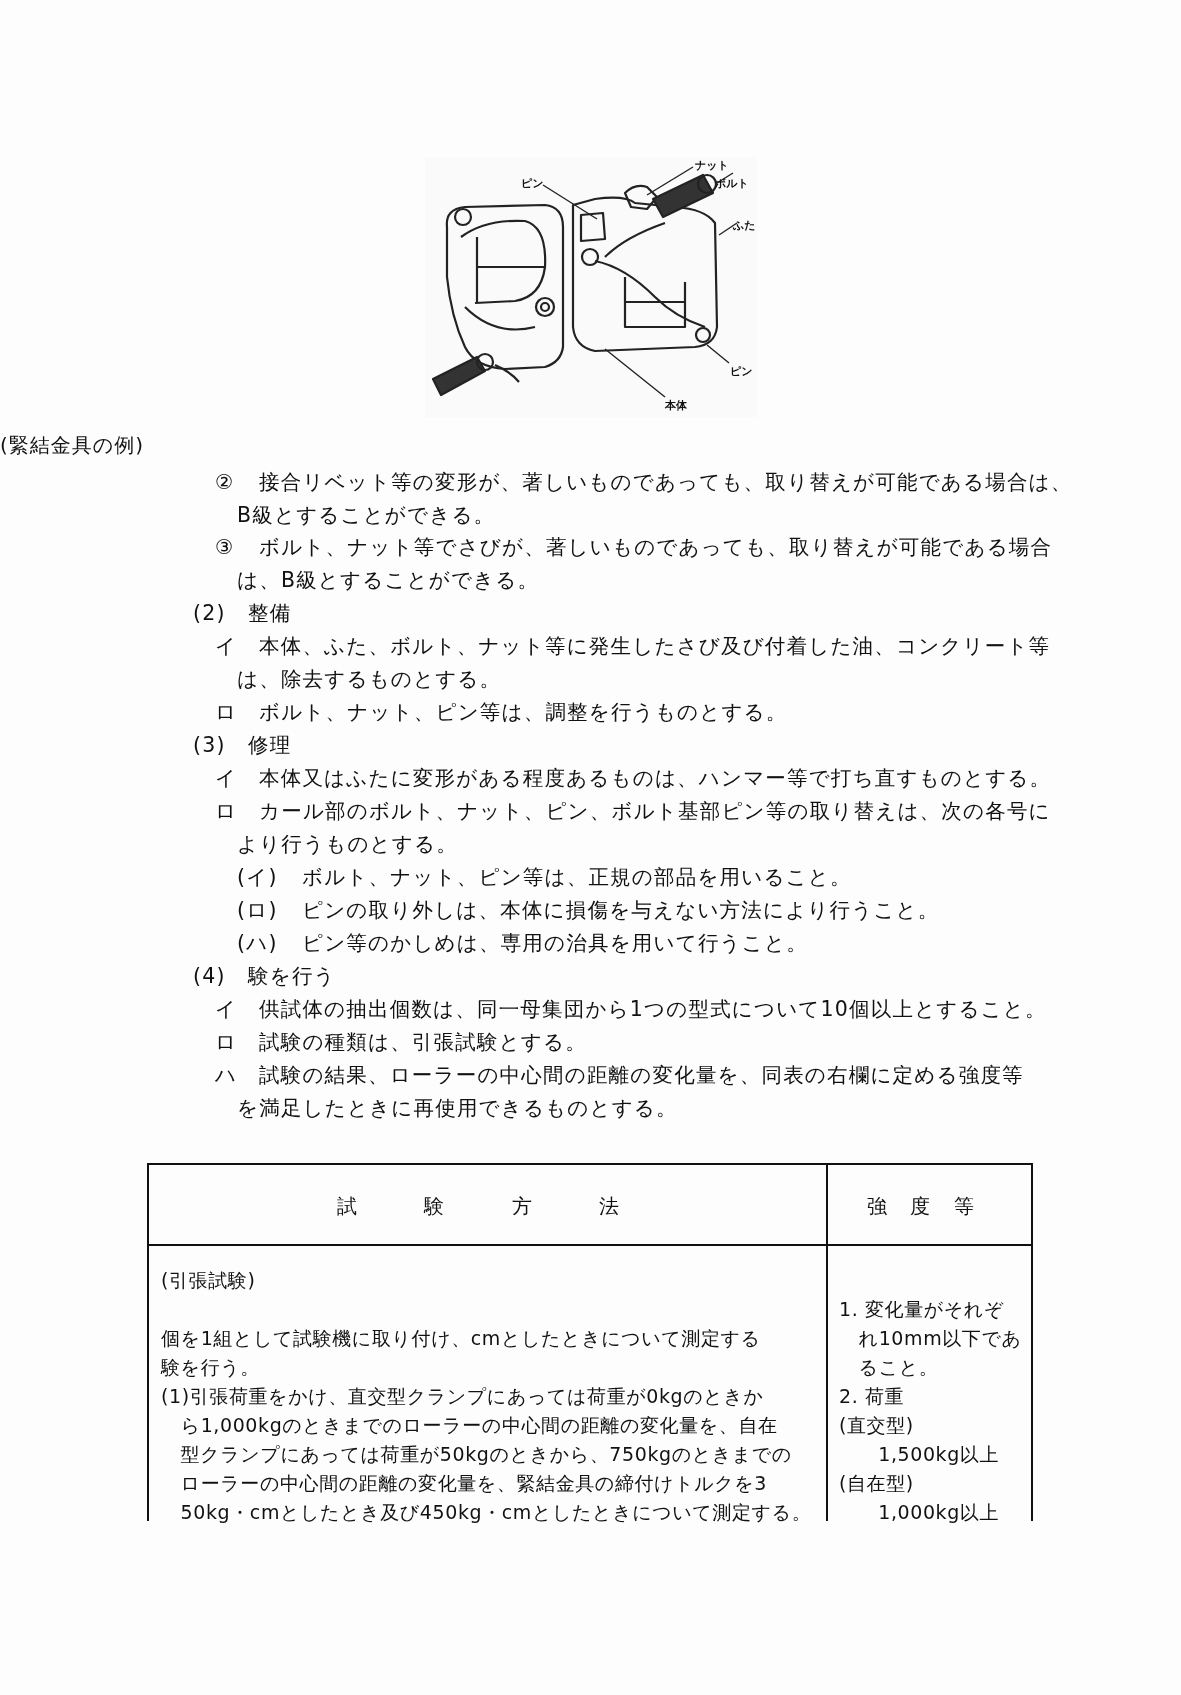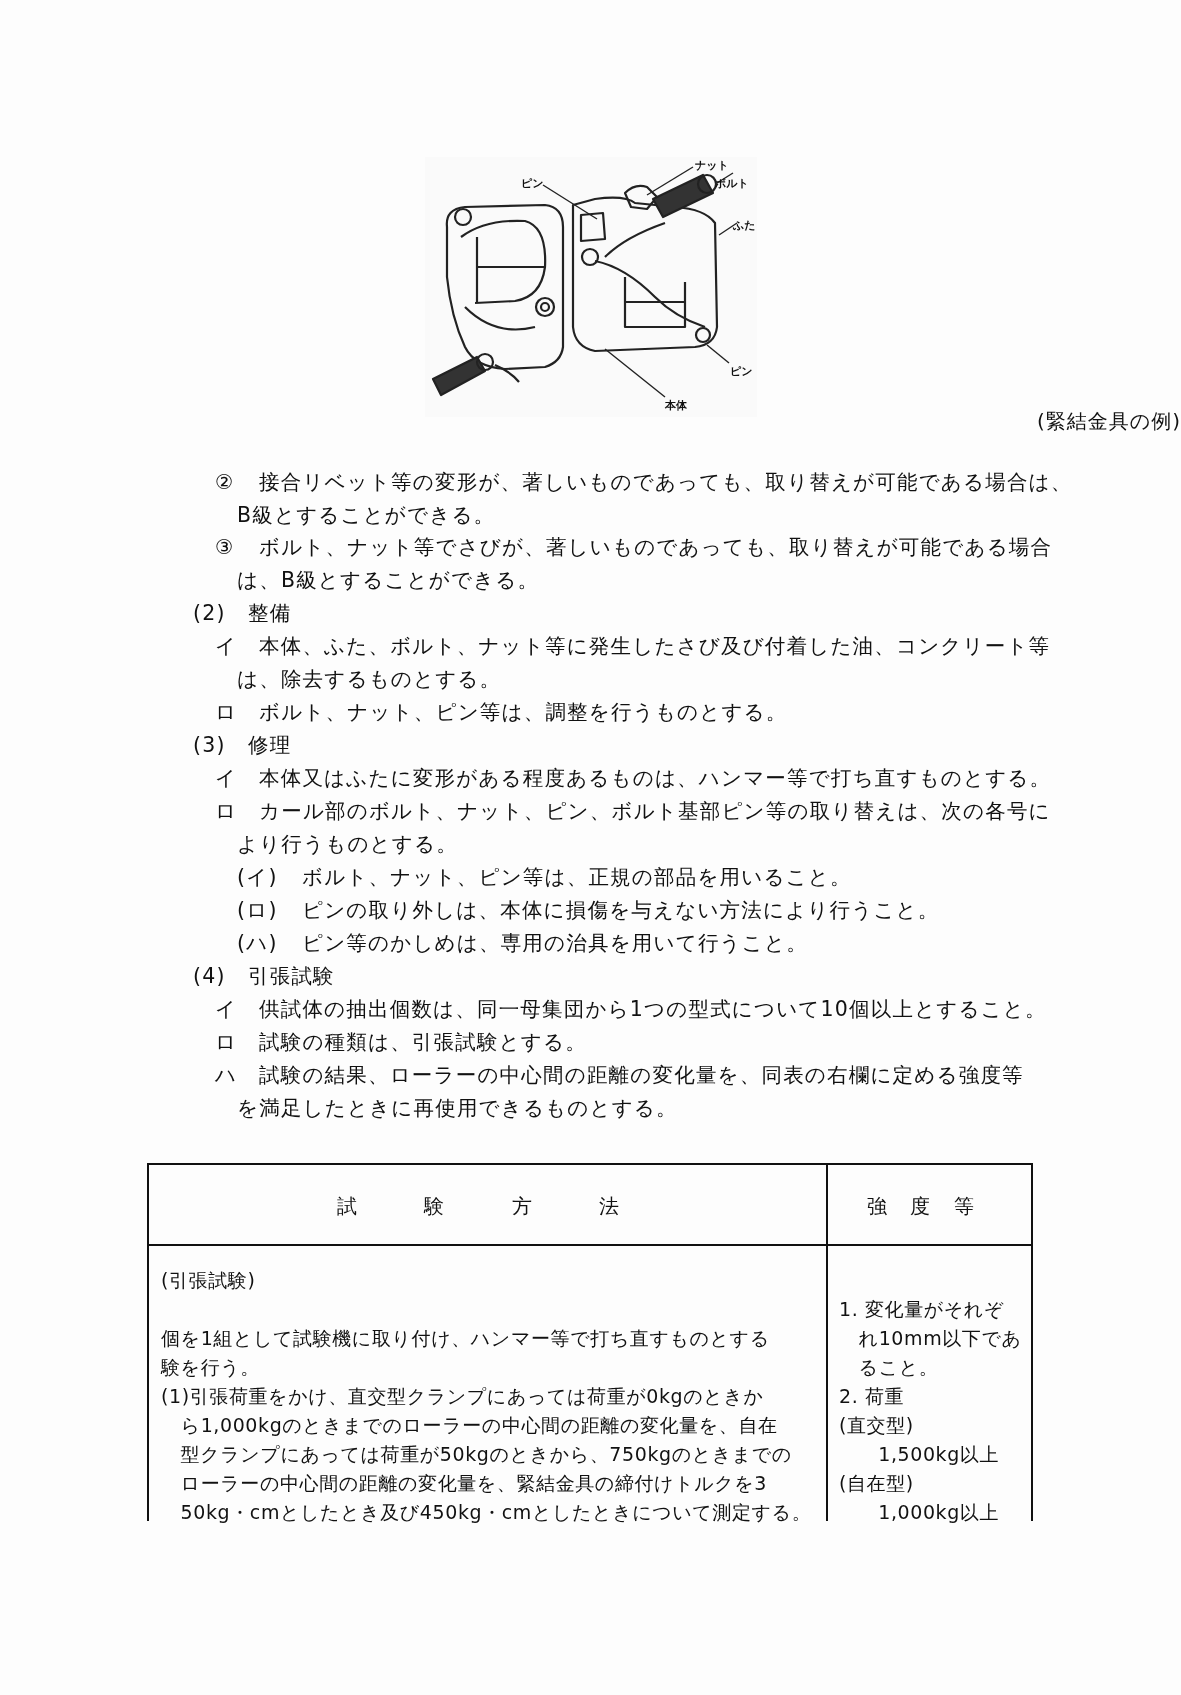--- a/index.html
+++ b/index.html
@@ -1,21 +1,21 @@
 <!DOCTYPE html>
 <html><head>
 <meta charset="utf-8">
 <style>
   html, body { margin: 0; padding: 0; background: #fdfdfd; }
   body { width: 1181px; height: 1695px; position: relative; overflow: hidden;
          font-family: "DejaVu Sans", "Liberation Sans", sans-serif; color: #111; }
   .page { position: absolute; left: 0; top: 0; width: 1181px; height: 1695px; background: #fdfdfd; }
   .figure { position: absolute; left: 425px; top: 157px; width: 332px; height: 260px; background: #fafafa; }
   .figure svg { width: 100%; height: 100%; display: block; }
-  .caption { position: absolute; left: 0; width: 1181px; top: 408px; text-align: right; font-size: 20px; letter-spacing: 1px; }
+  .caption { position: absolute; left: 0; width: 1181px; top: 432px; text-align: left; font-size: 20px; letter-spacing: 1px; }
   .line { position: absolute; font-size: 20.5px; line-height: 33px; height: 33px; white-space: nowrap; letter-spacing: 1.2px; }
   .tbl { position: absolute; left: 147px; top: 1163px; width: 886px; height: 358px; }
   .tbl .b { position: absolute; background: #111; }
   .th { position: absolute; font-size: 20px; line-height: 24px; }
   .td { position: absolute; font-size: 19px; line-height: 29px; white-space: nowrap; letter-spacing: 0.6px; }
 </style>
 </head>
 <body>
 
 <div class="page">
@@ -94,21 +94,21 @@
   <div class="line" style="left:259px; top:795px;">カール部のボルト、ナット、ピン、ボルト基部ピン等の取り替えは、次の各号に</div>
   <div class="line" style="left:237px; top:828px;">より行うものとする。</div>
   <div class="line" style="left:237px; top:861px;">(イ)</div>
   <div class="line" style="left:302px; top:861px;">ボルト、ナット、ピン等は、正規の部品を用いること。</div>
   <div class="line" style="left:237px; top:894px;">(ロ)</div>
   <div class="line" style="left:302px; top:894px;">ピンの取り外しは、本体に損傷を与えない方法により行うこと。</div>
   <div class="line" style="left:237px; top:927px;">(ハ)</div>
   <div class="line" style="left:302px; top:927px;">ピン等のかしめは、専用の治具を用いて行うこと。</div>
 
   <div class="line" style="left:193px; top:960px;">(4)</div>
-  <div class="line" style="left:248px; top:960px;">引張試験</div>
+  <div class="line" style="left:248px; top:960px;">験を行う</div>
   <div class="line" style="left:215px; top:993px;">イ</div>
   <div class="line" style="left:259px; top:993px;">供試体の抽出個数は、同一母集団から1つの型式について10個以上とすること。</div>
   <div class="line" style="left:215px; top:1026px;">ロ</div>
   <div class="line" style="left:259px; top:1026px;">試験の種類は、引張試験とする。</div>
   <div class="line" style="left:215px; top:1059px;">ハ</div>
   <div class="line" style="left:259px; top:1059px;">試験の結果、ローラーの中心間の距離の変化量を、同表の右欄に定める強度等</div>
   <div class="line" style="left:237px; top:1092px;">を満足したときに再使用できるものとする。</div>
 
   <div class="tbl">
     <div class="b" style="left:0; top:0; width:886px; height:2px;"></div>
@@ -120,21 +120,21 @@
     <div class="th" style="left:190px; top:31px;">試</div>
     <div class="th" style="left:277px; top:31px;">験</div>
     <div class="th" style="left:365px; top:31px;">方</div>
     <div class="th" style="left:452px; top:31px;">法</div>
 
     <div class="th" style="left:720px; top:31px;">強</div>
     <div class="th" style="left:763px; top:31px;">度</div>
     <div class="th" style="left:807px; top:31px;">等</div>
 
     <div class="td" style="left:14px; top:103px;">(引張試験)</div>
-    <div class="td" style="left:14px; top:161px;">個を1組として試験機に取り付け、ハンマー等で打ち直すものとする</div>
+    <div class="td" style="left:14px; top:161px;">個を1組として試験機に取り付け、cmとしたときについて測定する</div>
     <div class="td" style="left:14px; top:190px;">験を行う。</div>
     <div class="td" style="left:14px; top:219px;">(1)引張荷重をかけ、直交型クランプにあっては荷重が0kgのときか</div>
     <div class="td" style="left:14px; top:248px;">　ら1,000kgのときまでのローラーの中心間の距離の変化量を、自在</div>
     <div class="td" style="left:14px; top:277px;">　型クランプにあっては荷重が50kgのときから、750kgのときまでの</div>
     <div class="td" style="left:14px; top:306px;">　ローラーの中心間の距離の変化量を、緊結金具の締付けトルクを3</div>
     <div class="td" style="left:14px; top:335px;">　50kg・cmとしたとき及び450kg・cmとしたときについて測定する。</div>
 
     <div class="td" style="left:692px; top:132px;">1. 変化量がそれぞ</div>
     <div class="td" style="left:692px; top:161px;">　れ10mm以下であ</div>
     <div class="td" style="left:692px; top:190px;">　ること。</div>

